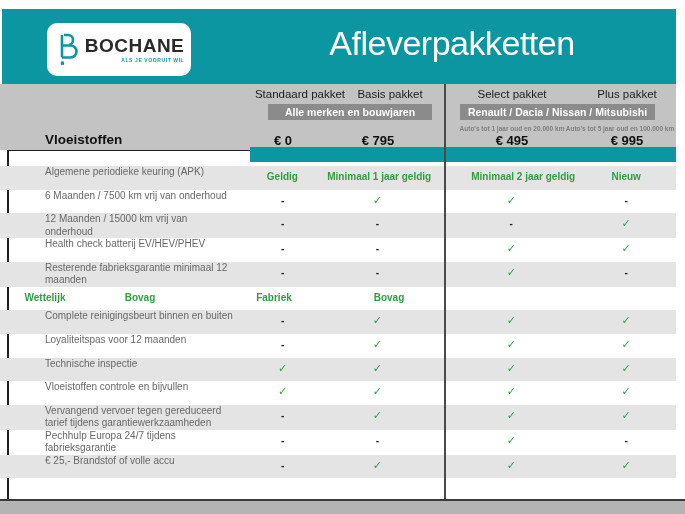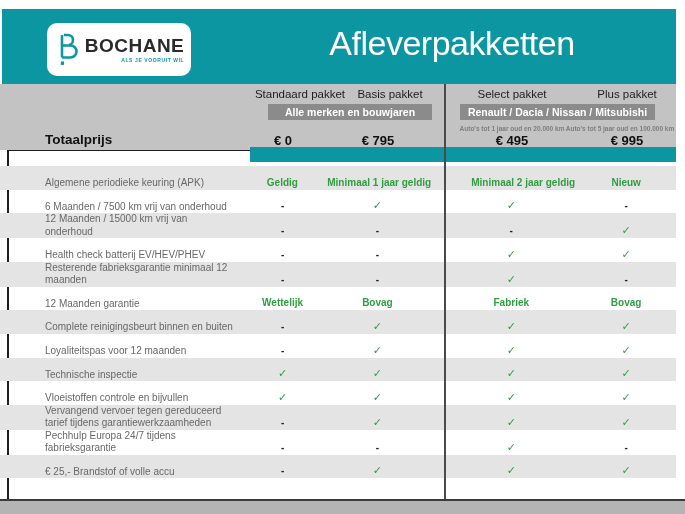--- a/index.html
+++ b/index.html
@@ -29,21 +29,21 @@
   .note{position:absolute;top:41px;transform:translateX(-50%);font-size:6.5px;font-weight:bold;color:#7e7e7e;white-space:nowrap;}
   .total-label{position:absolute;left:45px;top:48px;font-size:13.5px;font-weight:bold;color:#111;}
   .price{position:absolute;top:49px;transform:translateX(-50%);font-size:13px;font-weight:bold;color:#111;white-space:nowrap;}
   
   .teal-sep{position:absolute;left:250px;top:147px;width:426px;height:15px;background:#0c96a1;z-index:2;}
   
   .edge-top{position:absolute;left:7px;top:149px;width:246px;height:2px;background:#1f1f1f;}
   .edge-left{position:absolute;left:7px;top:149px;width:2px;height:352px;background:#1f1f1f;}
   
   .rows{position:absolute;left:0;top:166px;width:676px;}
-  .trow{display:flex;align-items:flex-end;min-height:23.6px;}
+  .trow{display:flex;align-items:flex-start;min-height:23.6px;}
   .trow.alt{background:#e4e4e4;position:relative;}
   .rlabel{width:193px;padding-left:45px;font-size:10px;color:#686868;line-height:1.25;}
   .cell{text-align:center;}
   .cell.c1{width:90px;}
   .cell.c2{width:100px;margin-right:44px;}
   .cell.c3{width:80px;margin-right:25px;}
   .cell.c4{width:100px;}
   .gtext{color:#2f9e41;font-weight:bold;font-size:10px;white-space:nowrap;}
   .check{color:#2f9e41;font-size:11px;font-weight:bold;}
   .dash{color:#222;font-size:10px;font-weight:bold;}
@@ -80,21 +80,21 @@
   <div class="colhead" style="left:390px">Basis pakket</div>
   <div class="colhead" style="left:512px">Select pakket</div>
   <div class="colhead" style="left:627px">Plus pakket</div>
 
   <div class="badge" style="left:268px;width:164px">Alle merken en bouwjaren</div>
   <div class="badge" style="left:460px;width:195px">Renault / Dacia / Nissan / Mitsubishi</div>
 
   <div class="note" style="left:512px">Auto's tot 1 jaar oud en 20.000 km</div>
   <div class="note" style="left:620px">Auto's tot 5 jaar oud en 100.000 km</div>
 
-  <div class="total-label">Totaalprijs</div>
+  <div class="total-label">Vloeistoffen</div>
   <div class="price" style="left:283px">€ 0</div>
   <div class="price" style="left:378px">€ 795</div>
   <div class="price" style="left:512px">€ 495</div>
   <div class="price" style="left:627px">€ 995</div>
 </div>
 
 <div class="teal-sep"></div>
 
 <div class="rows">
   <div class="trow alt">
@@ -131,21 +131,20 @@
 
   <div class="trow alt">
     <div class="rlabel">Resterende fabrieksgarantie minimaal 12 maanden</div>
     <div class="cell c1"><span class="dash">-</span></div>
     <div class="cell c2"><span class="dash">-</span></div>
     <div class="cell c3"><span class="check">✓</span></div>
     <div class="cell c4"><span class="dash">-</span></div>
   </div>
 
   <div class="trow">
-    <div class="rlabel">12 Maanden  garantie</div>
     <div class="cell c1"><span class="gtext">Wettelijk</span></div>
     <div class="cell c2"><span class="gtext">Bovag</span></div>
     <div class="cell c3"><span class="gtext">Fabriek</span></div>
     <div class="cell c4"><span class="gtext">Bovag</span></div>
   </div>
 
   <div class="trow alt">
     <div class="rlabel">Complete reinigingsbeurt binnen en buiten</div>
     <div class="cell c1"><span class="dash">-</span></div>
     <div class="cell c2"><span class="check">✓</span></div>

